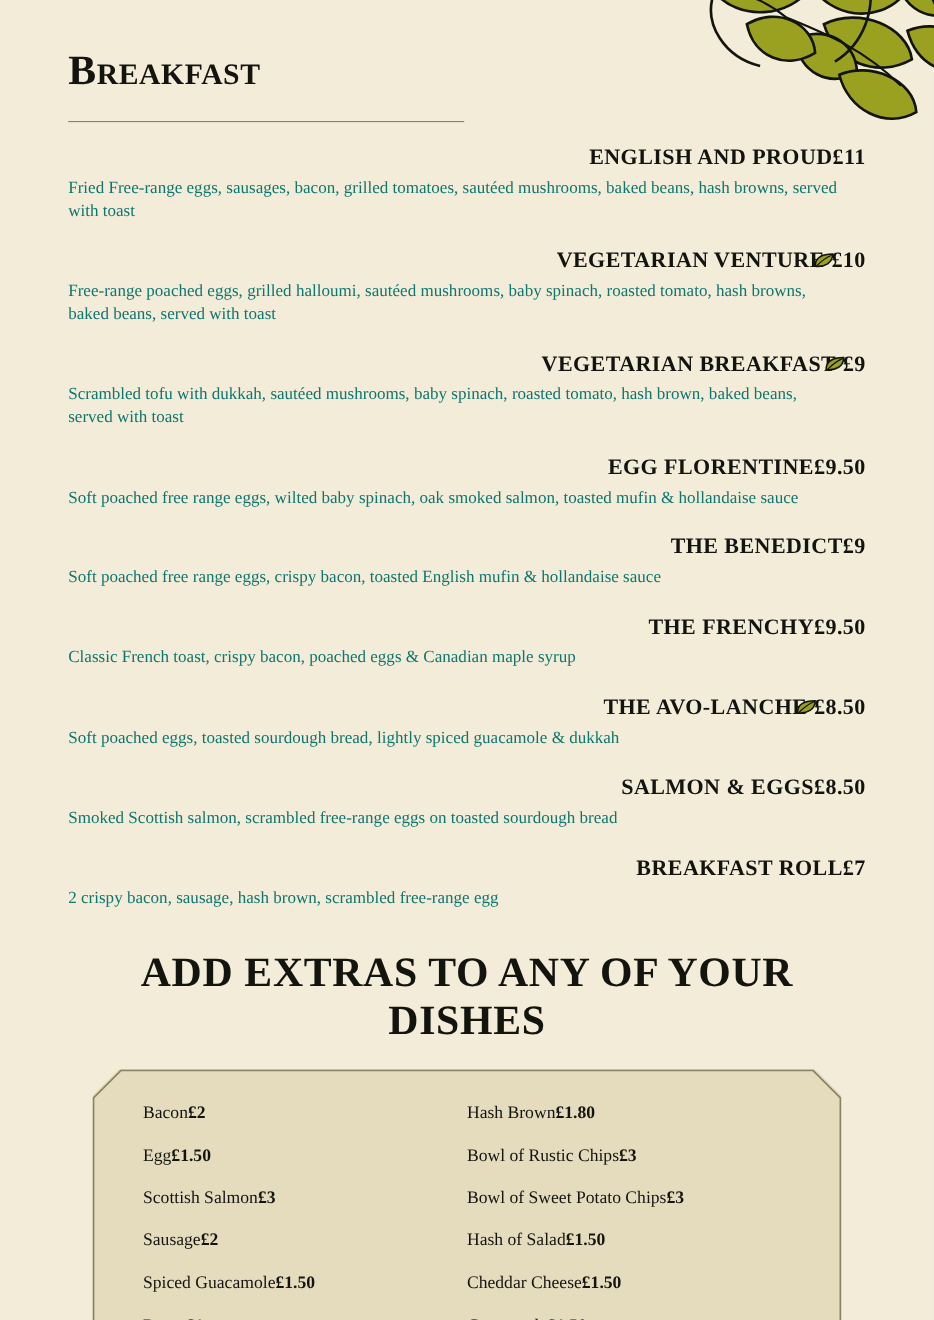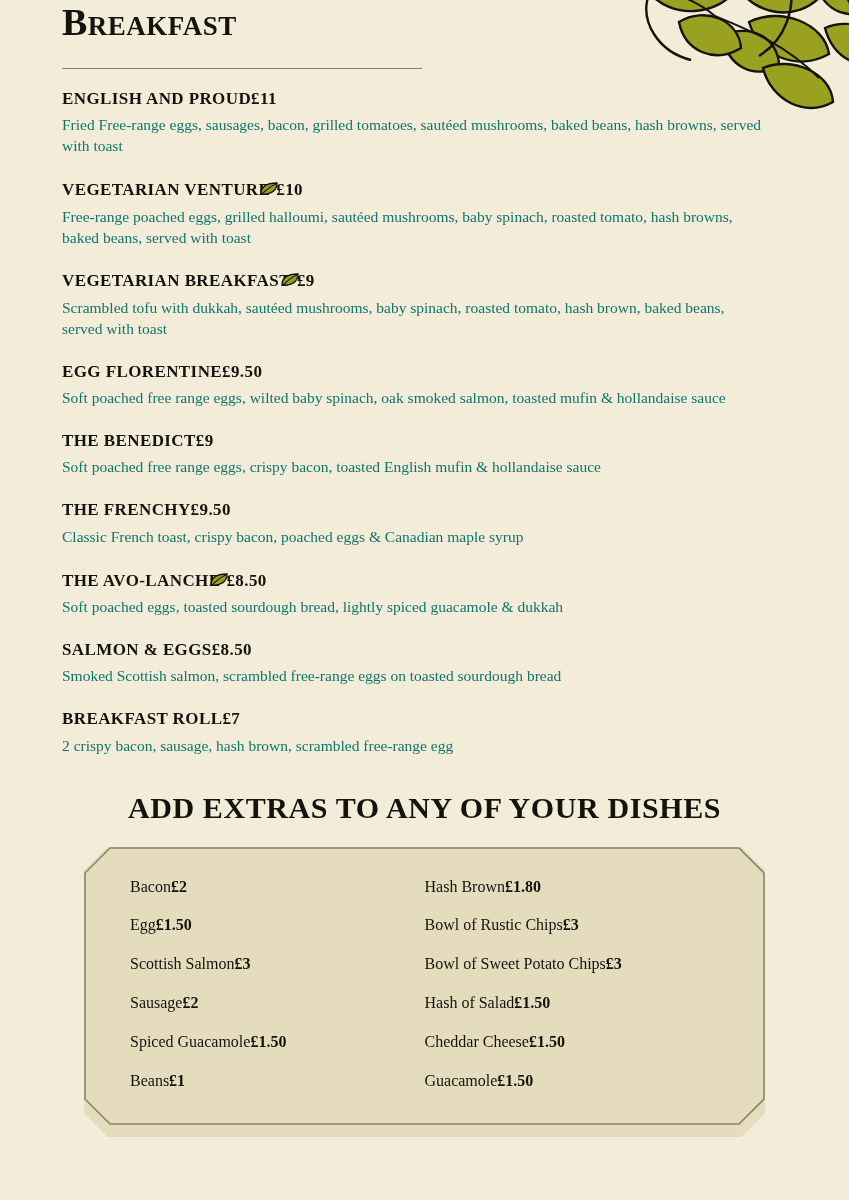--- a/index.html
+++ b/index.html
@@ -27,42 +27,44 @@
   
   .page {
     position: relative;
     padding: 0 62px;
   }
   .title {
     font-family: "Liberation Serif", serif;
     font-size: 38px;
     font-weight: bold;
     letter-spacing: 0.5px;
+    padding-top: 42px;
     margin: 0;
     font-variant: small-caps;
     text-transform: capitalize;
   }
   .title-rule {
     border: 0;
     border-top: 1px solid #8a8464;
     margin: 24px 0 20px 0;
     width: 360px;
   }
 
   
   .menu-list { margin: 0; }
   .menu-item { margin-bottom: 22px; }
   .item-head {
-    font-size: 17px;
+    font-size: 20px;
     font-weight: bold;
     letter-spacing: 0.4px;
     line-height: 1.2;
     display: flex;
     align-items: baseline;
     position: relative;
+    justify-content: flex-end;
   }
   .item-name { text-transform: uppercase; white-space: pre; }
   .item-price { font-weight: bold; white-space: pre; }
   .veg-badge {
     position: relative;
     display: inline-block;
     width: 22px;
     height: 16px;
     margin-left: -12px;
     margin-right: -4px;
@@ -73,21 +75,21 @@
     font-size: 15.5px;
     line-height: 1.35;
     margin-top: 6px;
     max-width: 700px;
     color: #0f766e;
   }
 
   
   .extras-title {
     text-align: center;
-    font-size: 30px;
+    font-size: 38px;
     font-weight: bold;
     letter-spacing: 0.6px;
     margin: 34px 0 22px 0;
   }
   .extras-box {
     position: relative;
     background: #e5dcbe;
     margin: 0 22px;
     padding: 30px 46px 28px 46px;
     min-height: 278px;

